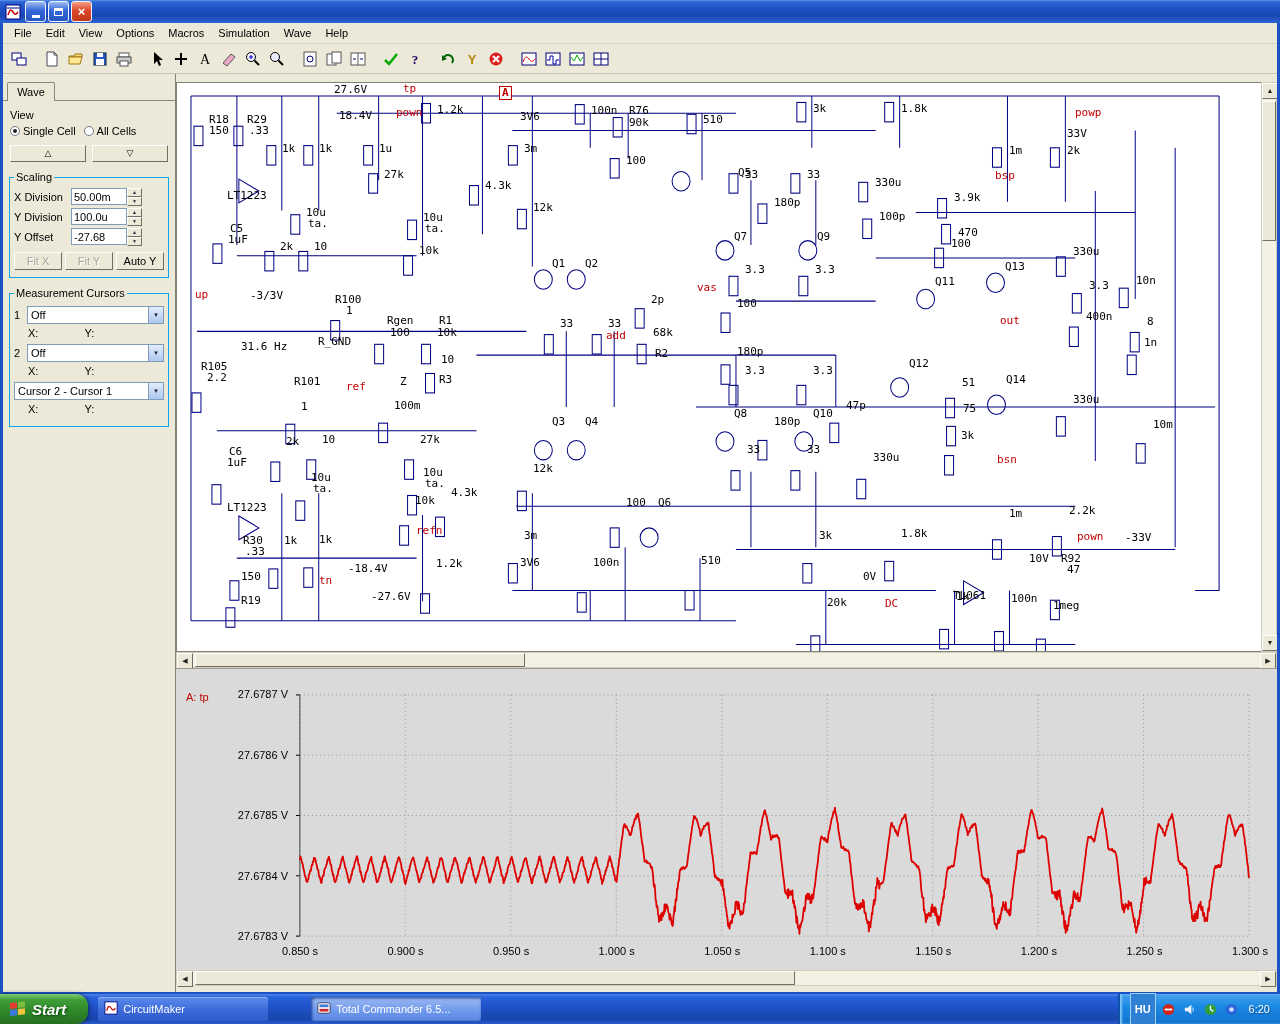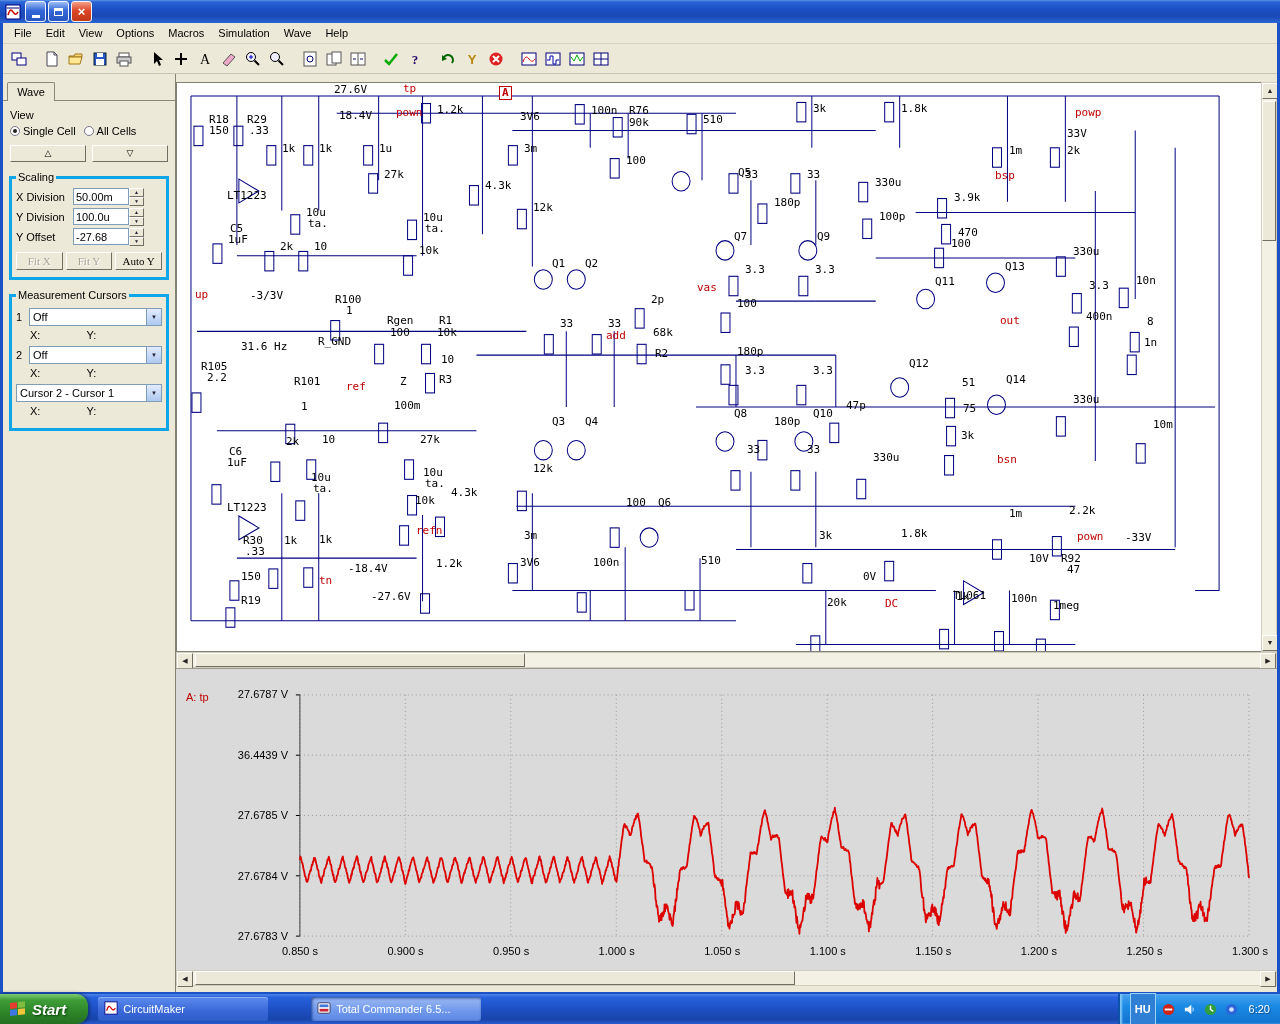--- a/index.html
+++ b/index.html
@@ -37,30 +37,30 @@
   .ptab{width:48px;height:19px;margin-left:4px;background:#ece9d8;border:1px solid #8a8876;border-bottom:none;
     text-align:center;padding-top:3px;font-size:11px;position:relative;z-index:2;border-radius:2px 2px 0 0}
   .pbody{flex:1;border-top:1px solid #8a8876;margin-top:-1px;padding:6px 5px 0 5px}
   .grouplabel{margin:2px 0 4px 2px}
   .viewopts{display:flex;gap:8px;margin-left:2px}
   .radio-wrap{display:flex;align-items:center;gap:3px}
   .radio{width:10px;height:10px;border-radius:50%;border:1px solid #778;background:#fff;position:relative}
   .radio.sel::after{content:"";position:absolute;left:2px;top:2px;width:4px;height:4px;border-radius:50%;background:#222}
   .navbtns{display:flex;gap:6px;margin:8px 2px 2px 2px}
   .scalebtn{flex:1;height:17px;font-size:9px;background:#ece9d8;border:1px solid;border-color:#fff #716f64 #716f64 #fff;line-height:1}
-  fieldset.group{border:3px solid #0ea5e9;margin:9px 1px 0 1px;padding:2px 4px 7px 4px}
+  fieldset.group{border:1px solid #0ea5e9;margin:9px 1px 0 1px;padding:2px 4px 7px 4px}
   fieldset.group legend{font-size:11px;padding:0 2px}
   .field{display:flex;align-items:center;margin:3px 0}
   .flabel{width:57px}
   .spinbox{display:flex;align-items:center}
   .fin{width:56px;height:17px;border:1px solid #7f9db9;font-size:11px;font-family:"Liberation Sans",sans-serif;padding:0 2px;background:#fff}
   .spin{display:inline-flex;flex-direction:column;width:15px;height:17px}
   .spin i{flex:1;font-style:normal;font-size:5px;line-height:7px;text-align:center;background:#ece9d8;border:1px solid;border-color:#fff #716f64 #716f64 #fff;color:#223}
   .fitrow{display:flex;gap:3px;margin-top:7px}
-  .fitbtn{flex:1;height:18px;font-size:11px;font-family:Liberation Serif, serif;background:#ece9d8;border:1px solid;border-color:#fff #716f64 #716f64 #fff}
+  .fitbtn{flex:1;height:18px;font-size:11px;font-family:Liberation Sans, sans-serif;background:#ece9d8;border:1px solid;border-color:#fff #716f64 #716f64 #fff}
   .fitbtn.disabled{color:#a8a49a;text-shadow:1px 1px 0 #fff}
   .currow{display:flex;align-items:center;margin:5px 0 2px 0}
   .curnum{width:13px}
   .dropdown{flex:1;display:flex;height:18px;border:1px solid #7f9db9;background:#fff;align-items:center}
   .dval{flex:1;padding:0 3px;white-space:nowrap;overflow:hidden}
   .darrow{width:15px;height:100%;border-left:1px solid #7f9db9;background:linear-gradient(180deg,#e3ecfd,#aec8f0);font-size:6px;display:flex;align-items:center;justify-content:center;color:#223}
   .xyrow{display:flex;margin:3px 0 4px 14px}
   .xyrow span:nth-child(2){margin-left:46px}
 
   
@@ -772,21 +772,21 @@
             <span class="xtick" style="left: 198.556px; top: 276px;">0.900 s</span>
             <span class="xtick" style="left: 304.111px; top: 276px;">0.950 s</span>
             <span class="xtick" style="left: 409.667px; top: 276px;">1.000 s</span>
             <span class="xtick" style="left: 515.222px; top: 276px;">1.050 s</span>
             <span class="xtick" style="left: 620.778px; top: 276px;">1.100 s</span>
             <span class="xtick" style="left: 726.333px; top: 276px;">1.150 s</span>
             <span class="xtick" style="left: 831.889px; top: 276px;">1.200 s</span>
             <span class="xtick" style="left: 937.444px; top: 276px;">1.250 s</span>
             <span class="xtick" style="left: 1043px; top: 276px;">1.300 s</span>
             <span class="ytick" style="left: 34px; top: 19px;">27.6787 V</span>
-            <span class="ytick" style="left: 34px; top: 79.5px;">36.4439 V</span>
+            <span class="ytick" style="left: 34px; top: 79.5px;">27.6786 V</span>
             <span class="ytick" style="left: 34px; top: 140px;">27.6785 V</span>
             <span class="ytick" style="left: 34px; top: 200.5px;">27.6784 V</span>
             <span class="ytick" style="left: 34px; top: 261px;">27.6783 V</span>
           </div>
 
         <div class="hscroll">
           <span class="sbtn">◀</span>
           <span class="htrack">
               <span class="hthumb" style="left:2px;width:600px"></span>
             </span>

